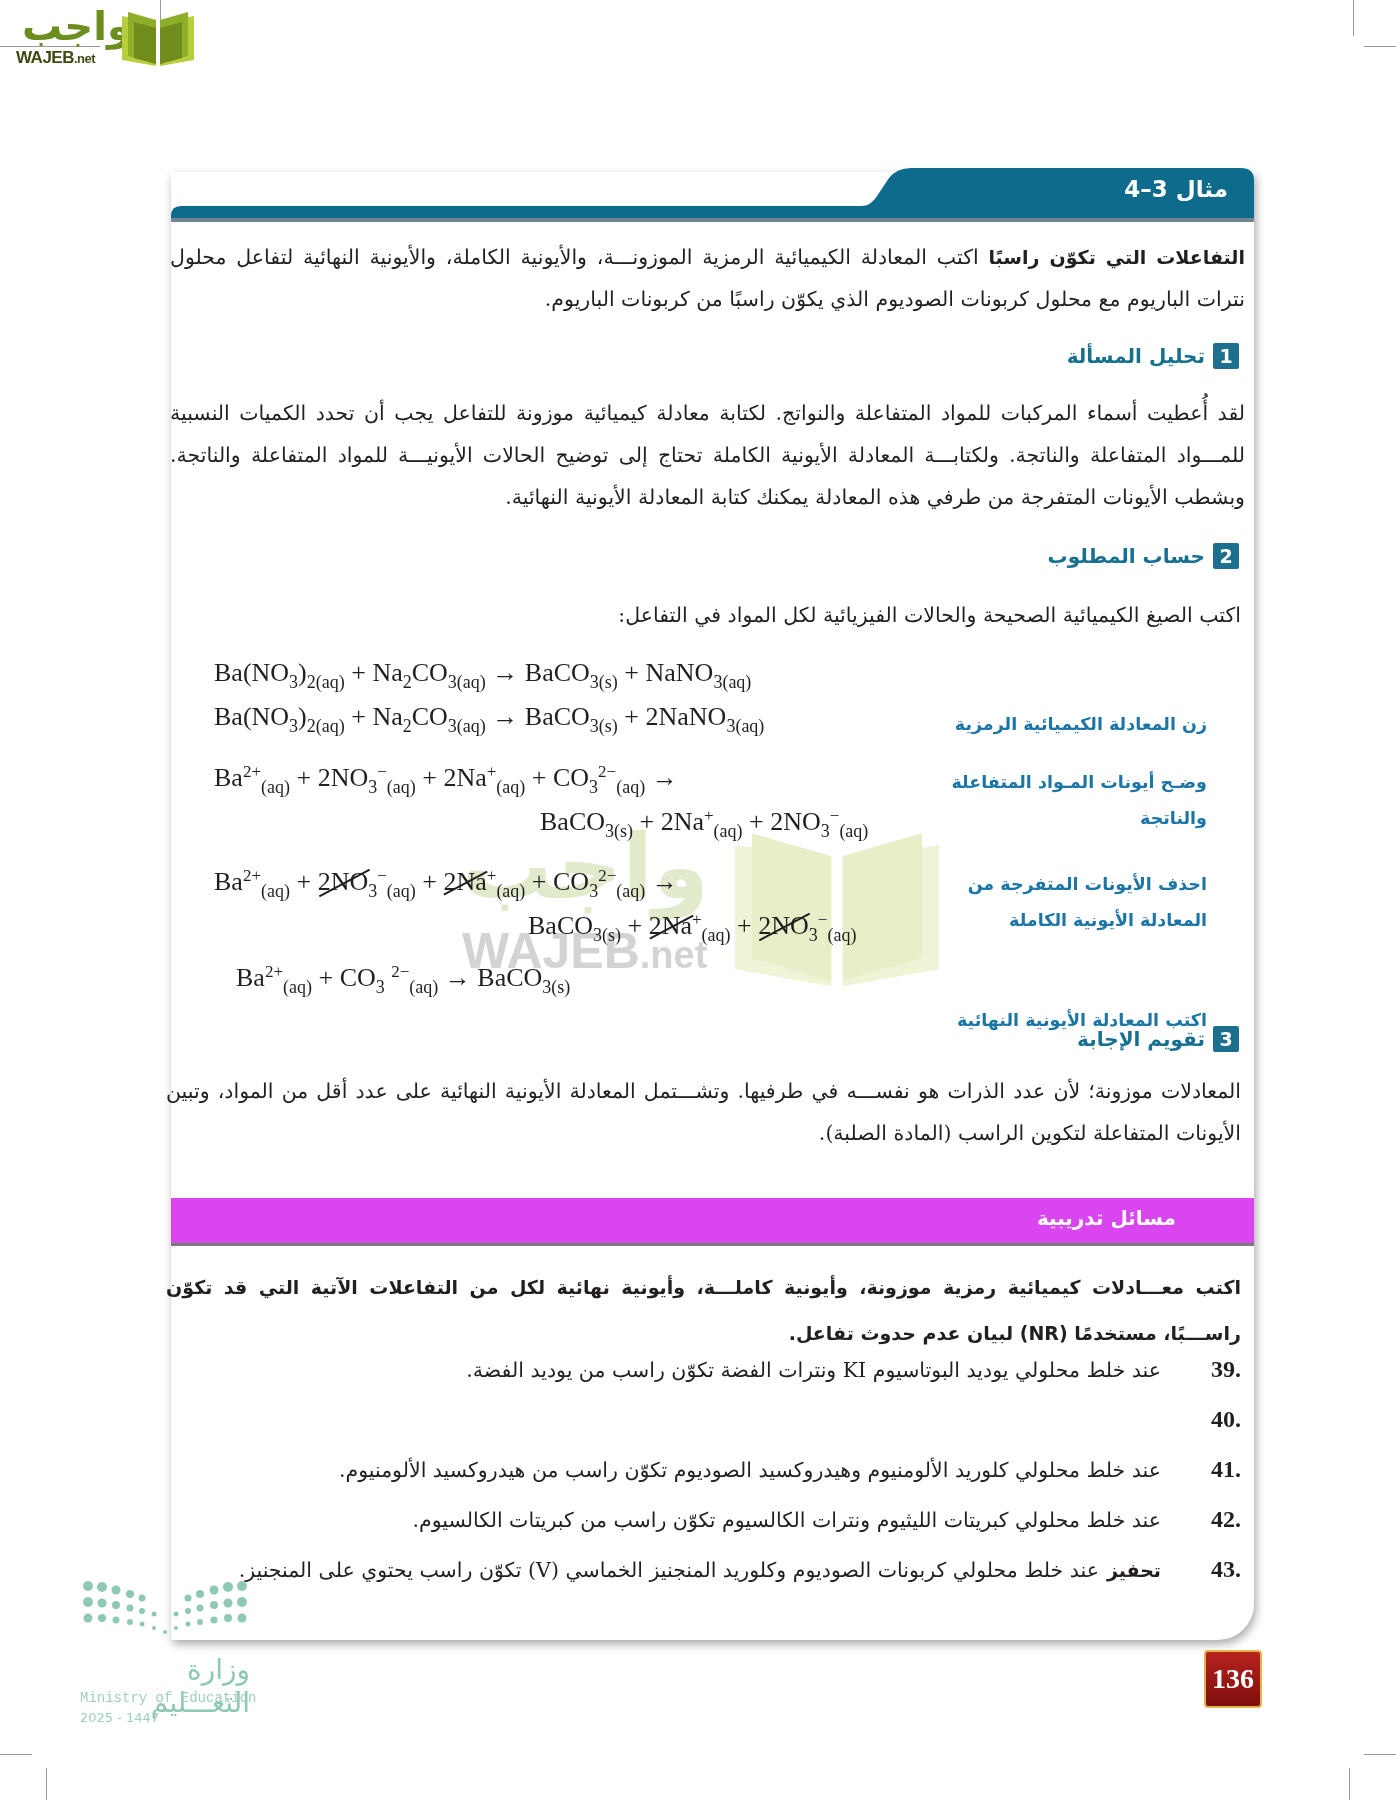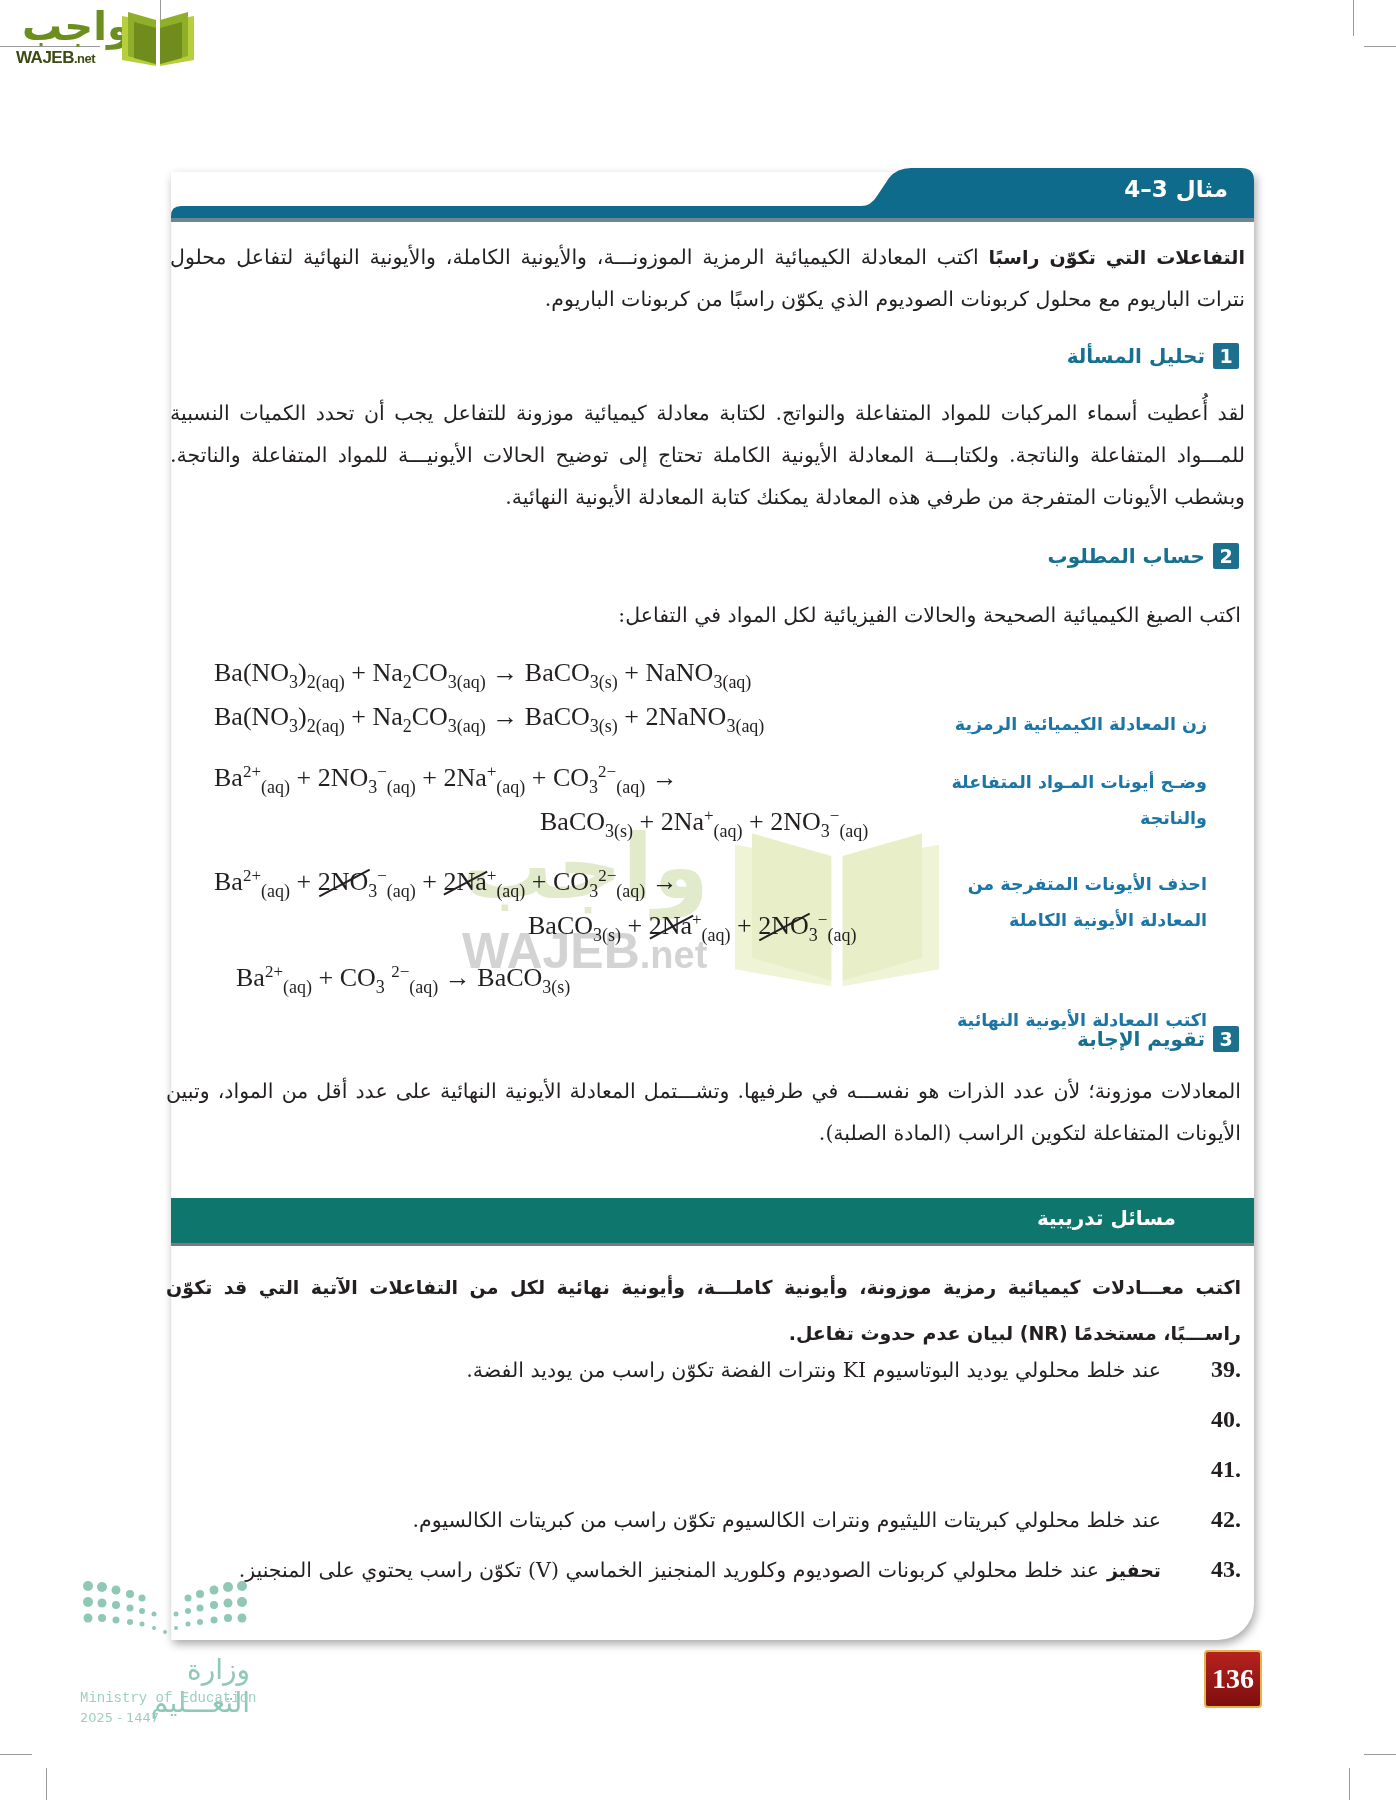--- a/index.html
+++ b/index.html
@@ -54,21 +54,21 @@
       transform: rotate(-28deg);
     }
     .side-label {
       position: absolute; right: 50px; direction: rtl; color: #1b76a6;
       font-family: "DejaVu Sans", sans-serif; font-weight: bold; font-size: 17.5px; line-height: 36px; text-align: right;
     }
 
     
     .practice-bar {
       position: absolute; left: 171px; top: 1198px; width: 1083px; height: 48px;
-      background: #0f766e; border-bottom: 3px solid #7a7a7a;
+      background: #d946ef; border-bottom: 3px solid #7a7a7a;
     }
     .practice-title {
       position: absolute; right: 78px; top: 8px; color: #fff; direction: rtl;
       font-family: "DejaVu Sans", sans-serif; font-weight: bold; font-size: 20px;
     }
 
     .instr { position: absolute; right: 30px; width: 1060px; font-family: "DejaVu Sans", sans-serif; font-weight: bold; font-size: 19px; line-height: 46px; }
 
     .prob { position: absolute; right: 30px; direction: rtl; font-size: 20.5px; white-space: nowrap; display: flex; gap: 14px; align-items: baseline; }
     .prob-num { font-family: "Liberation Serif", serif; font-weight: bold; font-size: 24px; direction: ltr; margin-left: 36px; }
@@ -209,20 +209,21 @@
 
 <div class="prob" style="right:155px; top:1356px;">
   <span class="prob-num">39.</span>
   <span>عند خلط محلولي يوديد البوتاسيوم KI ونترات الفضة تكوّن راسب من يوديد الفضة.</span>
 </div>
 <div class="prob" style="right:155px; top:1406px;">
   <span class="prob-num">40.</span>
 </div>
 <div class="prob" style="right:155px; top:1456px;">
   <span class="prob-num">41.</span>
+  <span>عند خلط محلولي كلوريد الألومنيوم وهيدروكسيد الصوديوم تكوّن راسب من هيدروكسيد الألومنيوم.</span>
 </div>
 <div class="prob" style="right:155px; top:1506px;">
   <span class="prob-num">42.</span>
   <span>عند خلط محلولي كبريتات الليثيوم ونترات الكالسيوم تكوّن راسب من كبريتات الكالسيوم.</span>
 </div>
 <div class="prob" style="right:155px; top:1556px;">
   <span class="prob-num">43.</span>
   <span class="prob-tag">تحفيز</span>
   <span style="margin-right:-6px">عند خلط محلولي كربونات الصوديوم وكلوريد المنجنيز الخماسي (V) تكوّن راسب يحتوي على المنجنيز.</span>
 </div>

